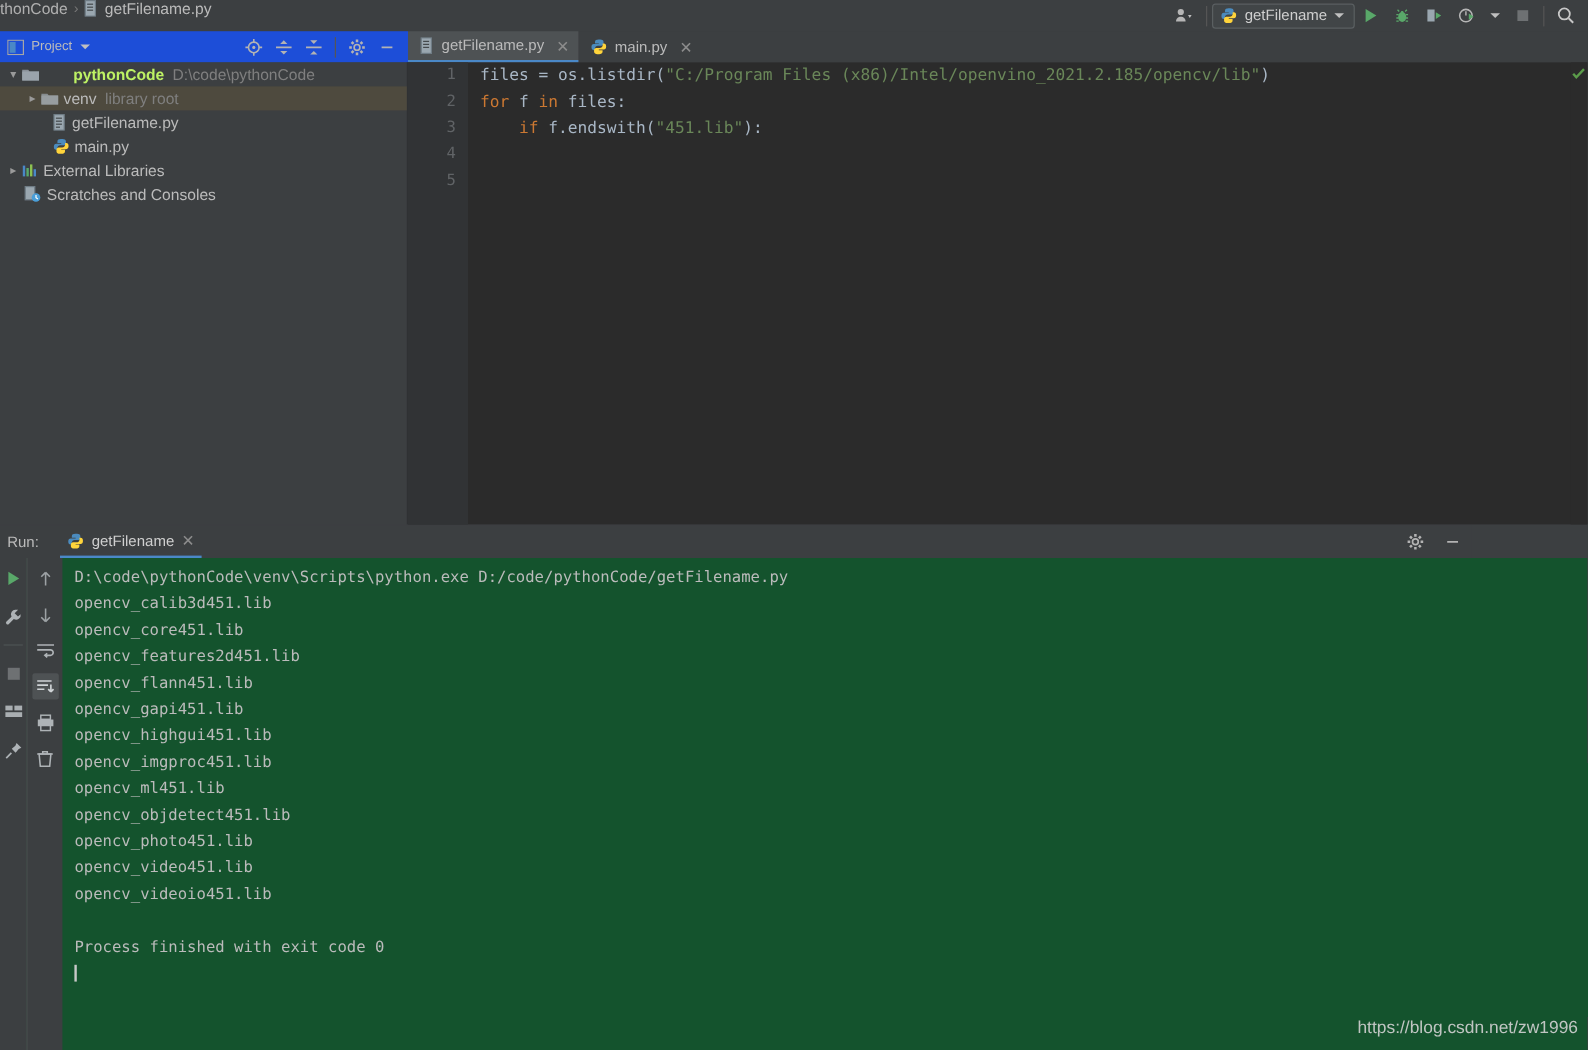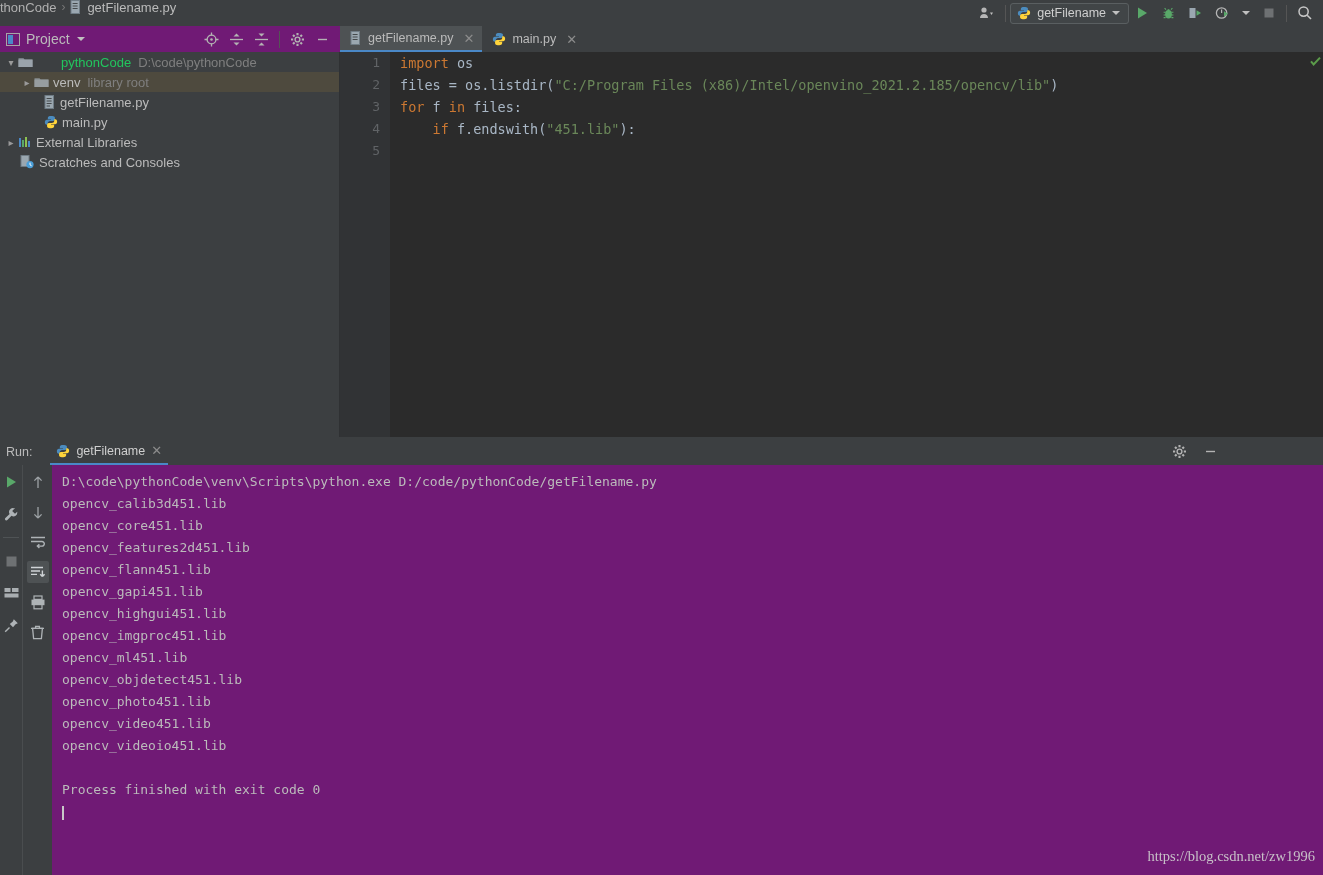--- a/index.html
+++ b/index.html
@@ -28,37 +28,37 @@
     display: flex; align-items: center; gap: 6px;
     border: 1px solid #5a5f61; border-radius: 3px;
     padding: 2px 8px 2px 6px; height: 21px; color: #cfcfcf; font-size: 12.5px;
     background: #414547;
   }
   .caret-dn { width: 0; height: 0; border-left: 4px solid transparent; border-right: 4px solid transparent; border-top: 4px solid #c0c0c0; }
 
   
   .proj-header {
     position: absolute; left: 0; top: 26px; width: 340px; height: 26px;
-    background: #701a75; display: flex; align-items: center; padding-left: 6px;
-    color: #bbbbbb; font-size: 14px;
+    background: #1d4ed8; display: flex; align-items: center; padding-left: 6px;
+    color: #bbbbbb; font-size: 11px;
   }
   .proj-header .title { margin-left: 6px; }
   .proj-header .hdr-icons { margin-left: auto; display: flex; align-items: center; }
   .proj-header .hdr-icons > * { margin: 0 5px; }
 
   .proj-body {
     position: absolute; left: 0; top: 52px; width: 340px; height: 385px;
     background: #3c3f41; border-right: 1px solid #2f3133;
     font-size: 13px; color: #bbbbbb; padding-top: 0px;
   }
   .tree-row { display: flex; align-items: center; height: 20px; padding-left: 4px; white-space: nowrap; }
   .tree-row.selected { background: #4e4a3e; }
   .tw { width: 14px; display: inline-flex; justify-content: center; align-items: center; color: #9a9a9a; font-size: 10px; } .indent16 { width: 16px; } .indent24 { width: 24px; }
   .node-label { margin-left: 4px; }
-  .node-bold { font-weight: normal; color: #22c55e; margin-left: 28px; }
+  .node-bold { font-weight: bold; color: #bef264; margin-left: 28px; }
   .node-dim { color: #7f7f7f; margin-left: 7px; }
 
   
   .editor-tabs {
     position: absolute; left: 340px; top: 26px; width: 983px; height: 26px;
     background: #3c3f41; display: flex; align-items: flex-end;
   }
   .etab { display: flex; align-items: center; gap: 6px; height: 26px; padding: 0 8px 0 10px; font-size: 12.5px; color: #bbbbbb; }
   .etab.active { background: #4e5254; border-bottom: 2px solid #4a88c7; }
   .etab .x { color: #8c8c8c; font-size: 13px; margin-left: 4px; }
@@ -96,21 +96,21 @@
   }
   .run-label { padding-left: 6px; }
   .run-tab {
     display: flex; align-items: center; gap: 6px; margin-left: 18px; height: 27px;
     padding: 0 6px; border-bottom: 2px solid #4a88c7; color: #cfcfcf;
   }
   .run-tab .x { color: #8c8c8c; font-size: 13px; }
   .run-hdr-right { margin-left: auto; display: flex; align-items: center; }
   .run-hdr-right > * { margin: 0 8px; }
 
-  .run-body { position: absolute; left: 0; top: 465px; width: 1323px; height: 410px; background: #701a75; }
+  .run-body { position: absolute; left: 0; top: 465px; width: 1323px; height: 410px; background: #14532d; }
   .run-toolbar-l {
     position: absolute; left: 0; top: 0; width: 22px; height: 410px; background: #3c3f41;
     display: flex; flex-direction: column; align-items: center; padding-top: 6px; gap: 10px;
   }
   .run-toolbar-r {
     position: absolute; left: 22px; top: 0; width: 30px; height: 410px; background: #3c3f41;
     border-left: 1px solid #4a4d4f;
     display: flex; flex-direction: column; align-items: center; padding-top: 6px; gap: 8px;
   }
   .tbtn { width: 22px; height: 22px; display: flex; align-items: center; justify-content: center; }
@@ -119,21 +119,21 @@
   .console {
     position: absolute; left: 52px; top: 0; right: 0; height: 410px;
     font-family: "DejaVu Sans Mono", monospace; font-size: 13px; color: #bbbbbb;
     padding: 6px 0 0 10px;
   }
   .console .cline { height: 22px; line-height: 22px; white-space: pre; }
   .console .cline.cmd { color: #bbbbbb; }
   .caret-bar { display: inline-block; width: 2px; height: 14px; background: #c8c8c8; vertical-align: middle; }
   .watermark {
     position: absolute; right: 8px; bottom: 10px; color: #cfcfcf; font-size: 14.5px;
-    font-family: Liberation Serif, serif; opacity: .92;
+    font-family: Liberation Sans, sans-serif; opacity: .92;
   }
   svg { display: block; }
 </style>
 </head>
 <body>
 
 <div class="app">
 
   <div class="titlebar">
     <span class="crumb-text">thonCode</span>
@@ -366,21 +366,20 @@
 
   <div class="editor">
     <div class="gutter" id="gutter">
         <div class="ln">1</div>
         <div class="ln">2</div>
         <div class="ln">3</div>
         <div class="ln">4</div>
         <div class="ln">5</div>
       </div>
     <div class="code" id="code">
-        <div class="line"><span class="kw">import </span><span class="plain">os</span></div>
         <div class="line"><span class="plain">files = os.listdir(</span><span class="str">"C:/Program Files (x86)/Intel/openvino_2021.2.185/opencv/lib"</span><span class="plain">)</span></div>
         <div class="line"><span class="kw">for </span><span class="plain">f </span><span class="kw">in </span><span class="plain">files:</span></div>
         <div class="line"><span class="plain">    </span><span class="kw">if </span><span class="plain">f.endswith(</span><span class="str">"451.lib"</span><span class="plain">):</span></div>
       </div>
     <div class="editor-rail">
       <span class="ok-check">
         <svg width="11" height="11" viewBox="0 0 11 11">
             <path d="M1 5.4l2.6 3L10 1.6" stroke="#5b9c4a" stroke-width="2" fill="none"></path>
           </svg>
       </span>

